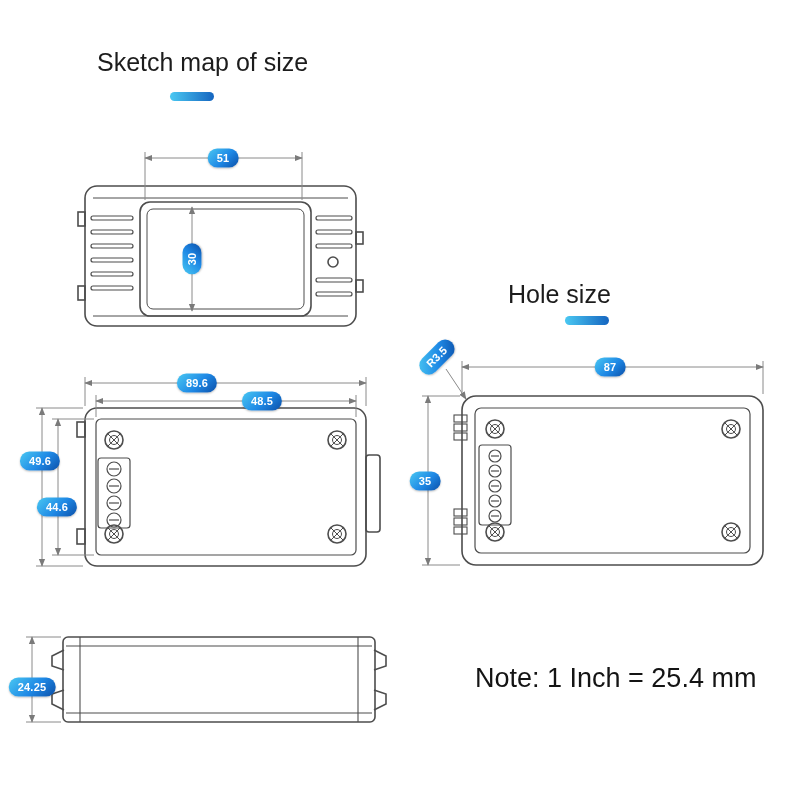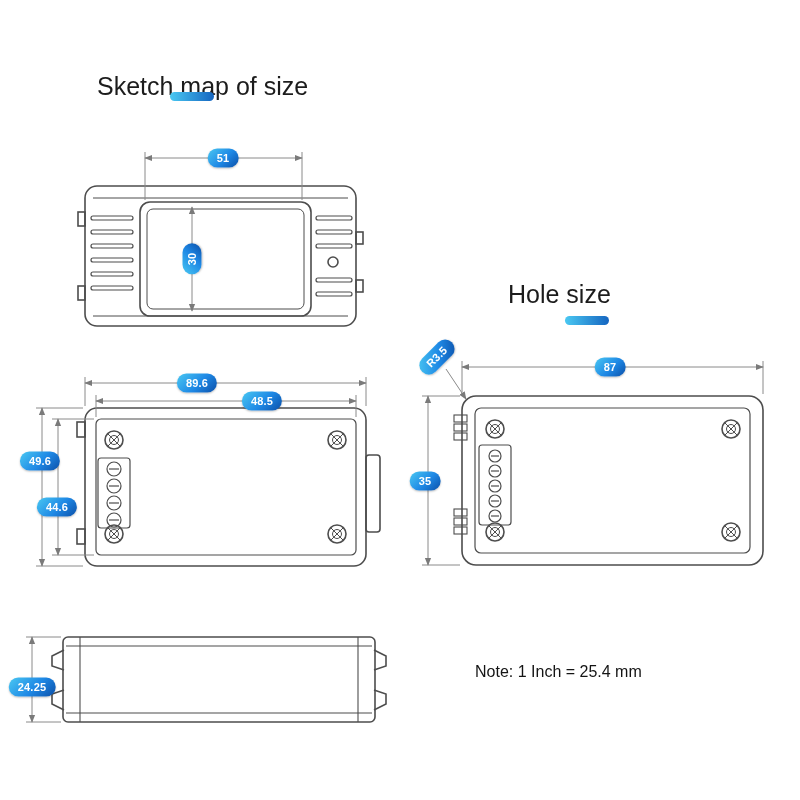--- a/index.html
+++ b/index.html
@@ -2,21 +2,21 @@
 <html><head>
 <meta charset="utf-8">
 <style>
   html,body{margin:0;padding:0;background:#fff;}
   .canvas{position:relative;width:800px;height:800px;background:#fff;overflow:hidden;
           font-family:"Liberation Sans",sans-serif;}
   .canvas svg{position:absolute;left:0;top:0;}
   .heading{position:absolute;font-size:25px;font-weight:400;color:#1c1c1c;white-space:nowrap;}
   .accent-bar{position:absolute;width:44px;height:9px;border-radius:5px;
           background:linear-gradient(90deg,#4ac8f2,#1565c0);}
-  .note{position:absolute;font-size:16px;color:#141414;white-space:nowrap;}
+  .note{position:absolute;font-size:27px;color:#141414;white-space:nowrap;}
   .pill{position:absolute;transform:translate(-50%,-50%);
         background:linear-gradient(135deg,#4ac8f2 0%,#1e88e5 55%,#0b4fa8 100%);
         color:#fff;font-size:11px;font-weight:bold;line-height:1;
         padding:4px 9px;border-radius:10px;letter-spacing:.2px;white-space:nowrap;
         box-shadow:0 1px 2px rgba(0,0,0,.25);}
   .pill.rot90{transform:translate(-50%,-50%) rotate(-90deg);}
   .pill.rot45{transform:translate(-50%,-50%) rotate(-45deg);}
 </style>
 </head>
 <body>
@@ -193,21 +193,21 @@
       <path d="M374,650 L386,656 L386,666 L374,670"></path>
       <path d="M374,690 L386,694 L386,704 L374,710"></path>
     </g>
     <g stroke="#8a8a8a" stroke-width="1" fill="none">
       <line x1="61" y1="637" x2="26" y2="637"></line>
       <line x1="61" y1="722" x2="26" y2="722"></line>
       <line x1="32" y1="637" x2="32" y2="722" marker-start="url(#arr)" marker-end="url(#arr)"></line>
     </g>
   </svg>
 
-  <div class="heading" style="left:97px;top:48px;margin-top:24px;">Sketch map of size</div>
+  <div class="heading" style="left:97px;top:48px;">Sketch map of size</div>
   <div class="accent-bar" style="left:170px;top:92px;"></div>
   <div class="heading" style="left:508px;top:280px;">Hole size</div>
   <div class="accent-bar" style="left:565px;top:316px;"></div>
   <div class="note" style="left:475px;top:663px;">Note: 1 Inch = 25.4 mm</div>
 
   <div class="pill" style="left:223px;top:158px;">51</div>
   <div class="pill rot90" style="left:192px;top:259px;">30</div>
   <div class="pill" style="left:197px;top:383px;">89.6</div>
   <div class="pill" style="left:262px;top:401px;">48.5</div>
   <div class="pill" style="left:40px;top:461px;">49.6</div>

